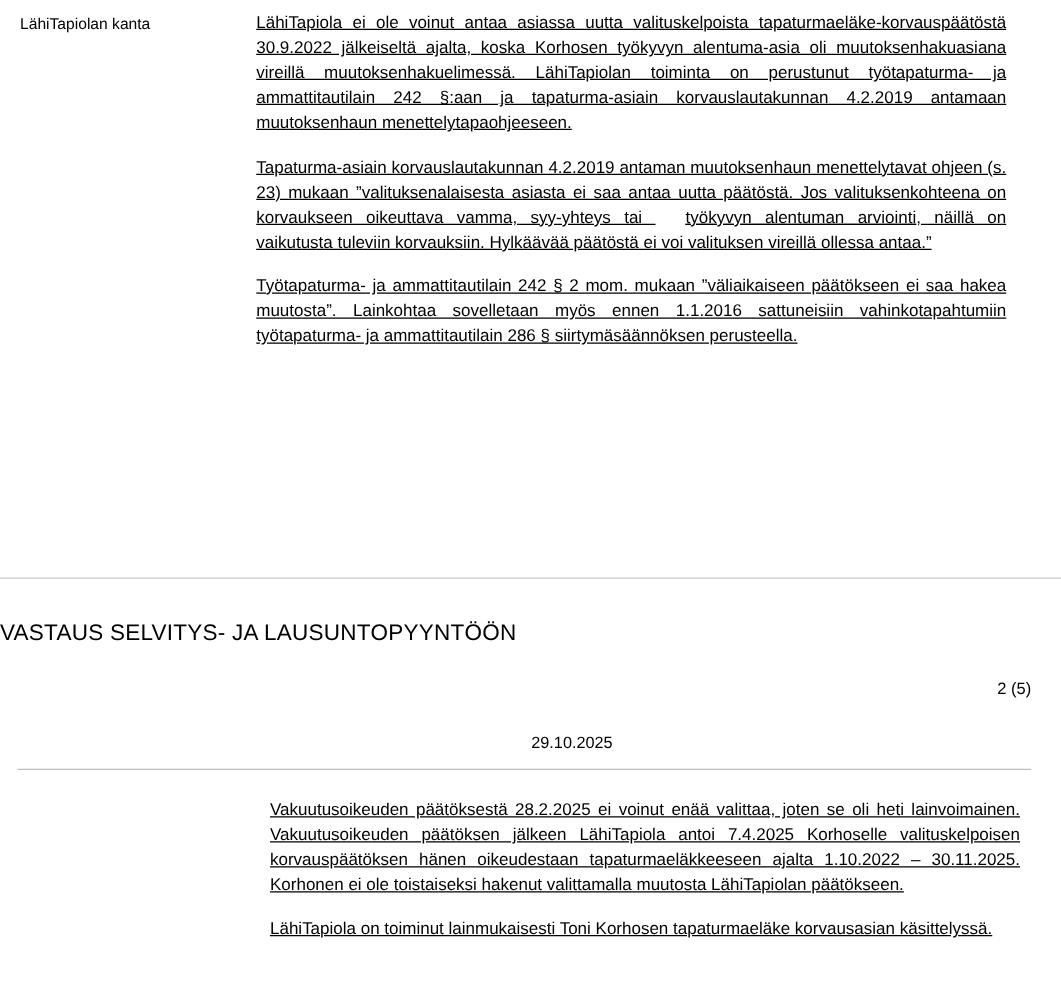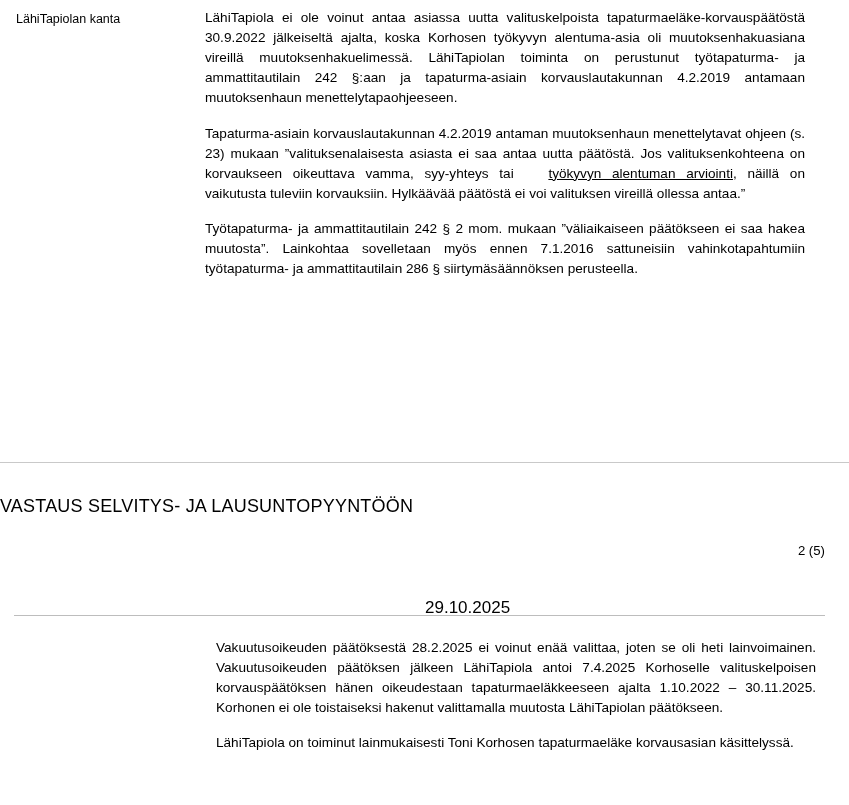--- a/index.html
+++ b/index.html
@@ -47,20 +47,21 @@
     padding-top: 8px;
     box-sizing: border-box;
   }
   .para {
     font-size: 13.6px;
     line-height: 1.48;
     margin: 0 0 15px 0;
     text-align: justify;
     max-width: 600px;
     hyphens: manual;
+    text-decoration: underline;
   }
   .para:last-child {
     margin-bottom: 0;
   }
   .underline-link {
     text-decoration: underline;
     margin-left: 24px;
   }
 
   
@@ -95,22 +96,21 @@
   }
   .date-line {
     position: relative;
     margin-top: 28px;
     height: 30px;
   }
   .date-text {
     position: absolute;
     left: 425px;
     top: 0;
-    font-size: 17px;
-    margin-top: 12px;
+    font-size: 13px;
   }
   .hr-under-date {
     position: absolute;
     left: 14px;
     right: 24px;
     top: 29px;
     height: 1px;
     background: #bdbdbd;
   }
   .bottom-body {
@@ -124,21 +124,21 @@
 <body>
 
 <div class="page">
 
   <div class="sec-top">
     <div class="row">
       <div class="label-col">LähiTapiolan kanta</div>
       <div class="body-col">
         <p class="para">LähiTapiola ei ole voinut antaa asiassa uutta valituskelpoista tapaturmaeläke-korvauspäätöstä 30.9.2022 jälkeiseltä ajalta, koska Korhosen työkyvyn alentuma-asia oli muutoksenhakuasiana vireillä muutoksenhakuelimessä. LähiTapiolan toiminta on perustunut työtapaturma- ja ammattitautilain 242 §:aan ja tapaturma-asiain korvauslautakunnan 4.2.2019 antamaan muutoksenhaun menettelytapaohjeeseen.</p>
         <p class="para"><span>Tapaturma-asiain korvauslautakunnan 4.2.2019 antaman muutoksenhaun menettelytavat ohjeen (s. 23) mukaan ”valituksenalaisesta asiasta ei saa antaa uutta päätöstä. Jos valituksenkohteena on korvaukseen oikeuttava vamma, syy-yhteys tai </span><span class="underline-link">työkyvyn alentuman arviointi</span><span>, näillä on vaikutusta tuleviin korvauksiin. Hylkäävää päätöstä ei voi valituksen vireillä ollessa antaa.”</span></p>
-        <p class="para">Työtapaturma- ja ammattitautilain 242 § 2 mom. mukaan ”väliaikaiseen päätökseen ei saa hakea muutosta”. Lainkohtaa sovelletaan myös ennen 7.1.2016 sattuneisiin vahinkotapahtumiin työtapaturma- ja ammattitautilain 286 § siirtymäsäännöksen perusteella.</p>
+        <p class="para">Työtapaturma- ja ammattitautilain 242 § 2 mom. mukaan ”väliaikaiseen päätökseen ei saa hakea muutosta”. Lainkohtaa sovelletaan myös ennen 1.1.2016 sattuneisiin vahinkotapahtumiin työtapaturma- ja ammattitautilain 286 § siirtymäsäännöksen perusteella.</p>
       </div>
     </div>
   </div>
 
   <div class="page-divider"></div>
 
   <div class="sec-bottom">
     <div class="doc-title">VASTAUS SELVITYS- JA LAUSUNTOPYYNTÖÖN</div>
     <div class="page-num">2 (5)</div>
     <div class="date-line">

